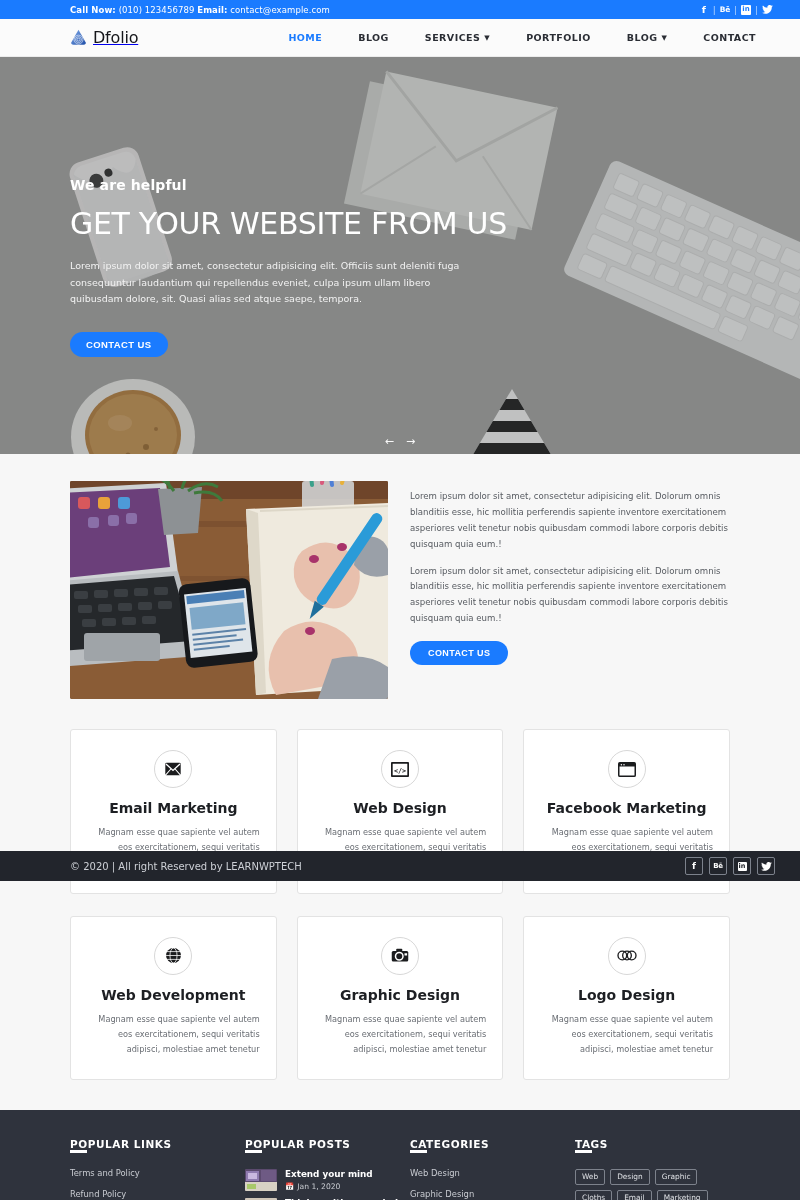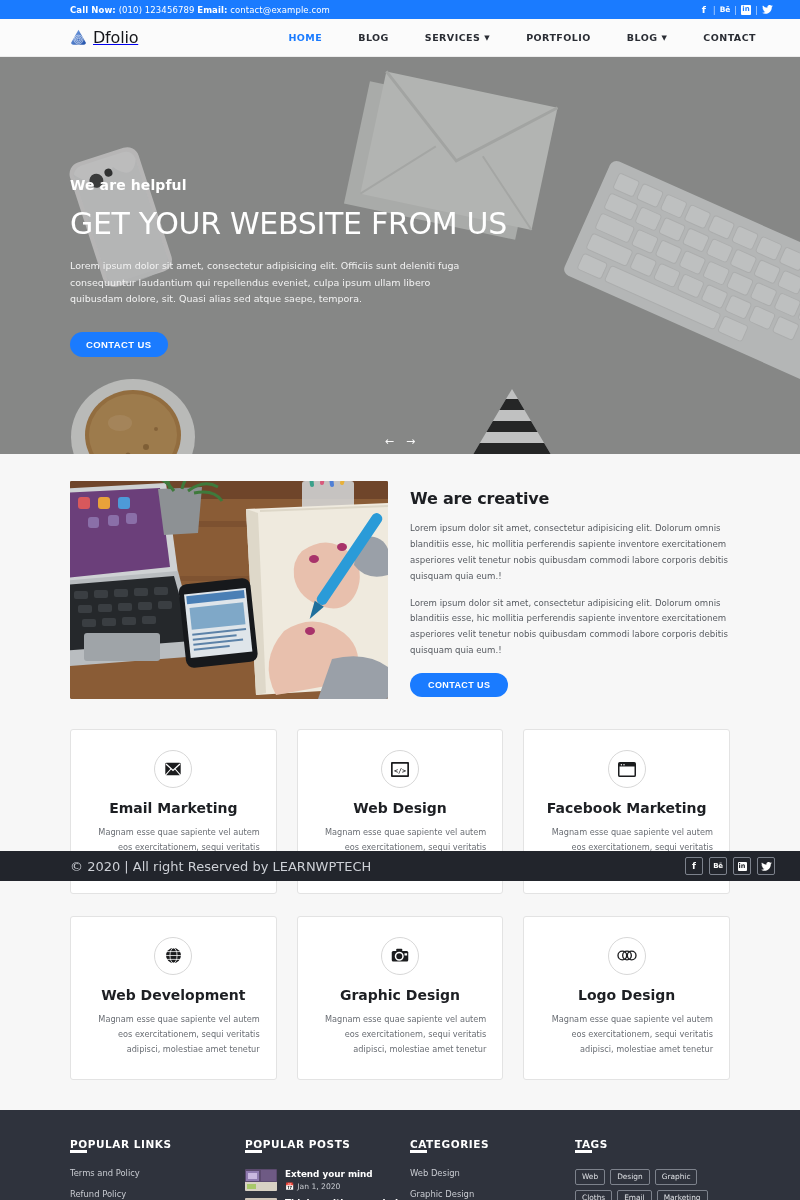--- a/index.html
+++ b/index.html
@@ -146,21 +146,21 @@
     padding: 2px 6px; border-radius: 2px; text-decoration: none; line-height: 1.35;
     background: transparent; cursor: pointer;
   }
 
   
   .copybar {
     position: absolute; bottom: 0; left: 0; right: 0; height: 30px;
     background: #22252c; display: flex; align-items: center;
     justify-content: space-between; padding: 0 25px 0 70px;
   }
-  .copy-text { font-size: 13px; color: #cdd0d6; }
+  .copy-text { font-size: 10px; color: #cdd0d6; }
   .copy-soc { display: flex; gap: 6px; }
   .cs-box {
     width: 18px; height: 18px; border: 1px solid #7d828c; border-radius: 2px;
     display: flex; align-items: center; justify-content: center;
     color: #ffffff; font-size: 9px; font-weight: 700; text-decoration: none;
     cursor: pointer;
   }
   .cs-box .sq-in2 {
     width: 9px; height: 9px; background:#fff; color:#22252c; font-size:6.5px;
     font-weight:700; display:flex; align-items:center; justify-content:center; border-radius:1px;
@@ -444,21 +444,20 @@
           <path d="M252 128 L263 128 L258 146 Z" fill="#1f6f9c"></path>
         </g>
         <g fill="#a8336a">
           <ellipse cx="244" cy="78" rx="5" ry="4"></ellipse>
             <ellipse cx="240" cy="150" rx="5" ry="4"></ellipse>
           <ellipse cx="272" cy="66" rx="5" ry="4"></ellipse>
         </g>
       </svg>
     </div>
     <div class="creative-body">
-      <div class="creative-title">We are creative</div>
       <p class="creative-p">Lorem ipsum dolor sit amet, consectetur adipisicing elit. Dolorum omnis blanditiis esse, hic mollitia perferendis sapiente inventore exercitationem asperiores velit tenetur nobis quibusdam commodi labore corporis debitis quisquam quia eum.!</p>
       <p class="creative-p">Lorem ipsum dolor sit amet, consectetur adipisicing elit. Dolorum omnis blanditiis esse, hic mollitia perferendis sapiente inventore exercitationem asperiores velit tenetur nobis quibusdam commodi labore corporis debitis quisquam quia eum.!</p>
       <button class="btn-creative">CONTACT US</button>
     </div>
   </div>
 
   <div class="services">
 
     <div class="card">
       <div class="card-icon-ring">

